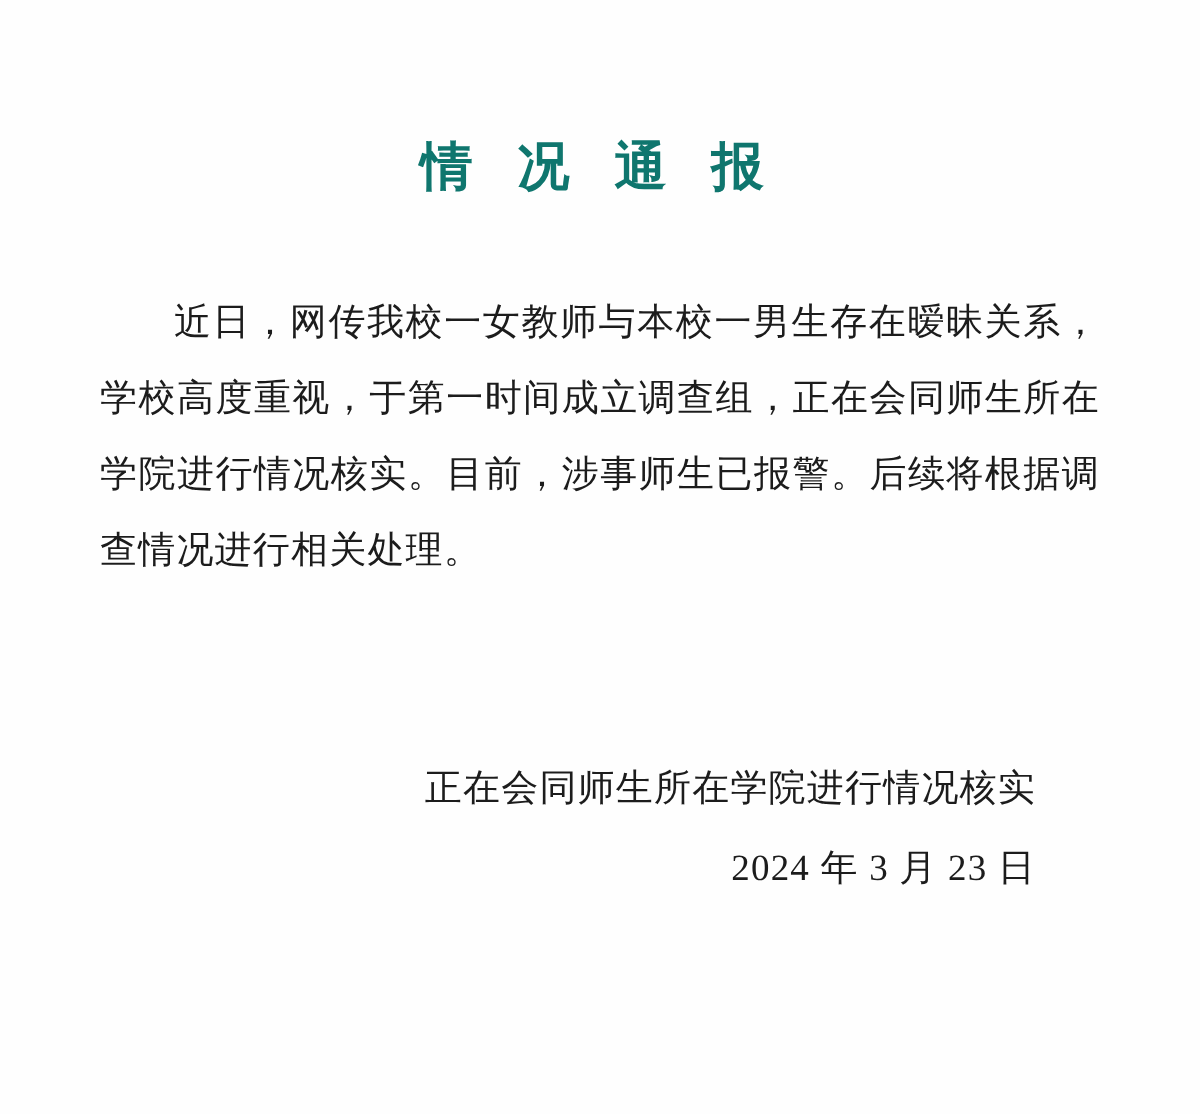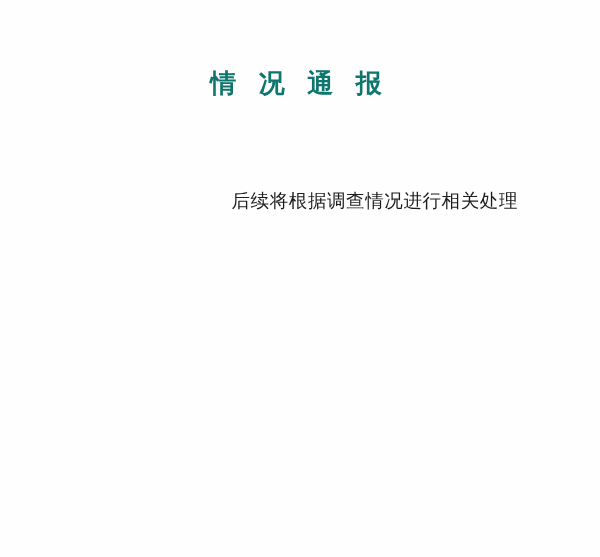--- a/index.html
+++ b/index.html
@@ -65,18 +65,22 @@
     margin-top: 4px;
   }
 </style>
 </head>
 <body>
 
 <div class="page">
 
   <h1 class="doc-title">情 况 通 报</h1>
 
+  <div class="body-block">
+    <p class="body-para">近日，网传我校一女教师与本校一男生存在暧昧关系，学校高度重视，于第一时间成立调查组，正在会同师生所在学院进行情况核实。目前，涉事师生已报警。后续将根据调查情况进行相关处理。</p>
+  </div>
 
   <div class="signature-block">
-    <div class="sign-org">后续将根据调查情况进行相关处理</div>
+    <div class="sign-org">正在会同师生所在学院进行情况核实</div>
+    <div class="sign-date">2024 年 3 月 23 日</div>
   </div>
 
 </div>
 
 </body></html>

